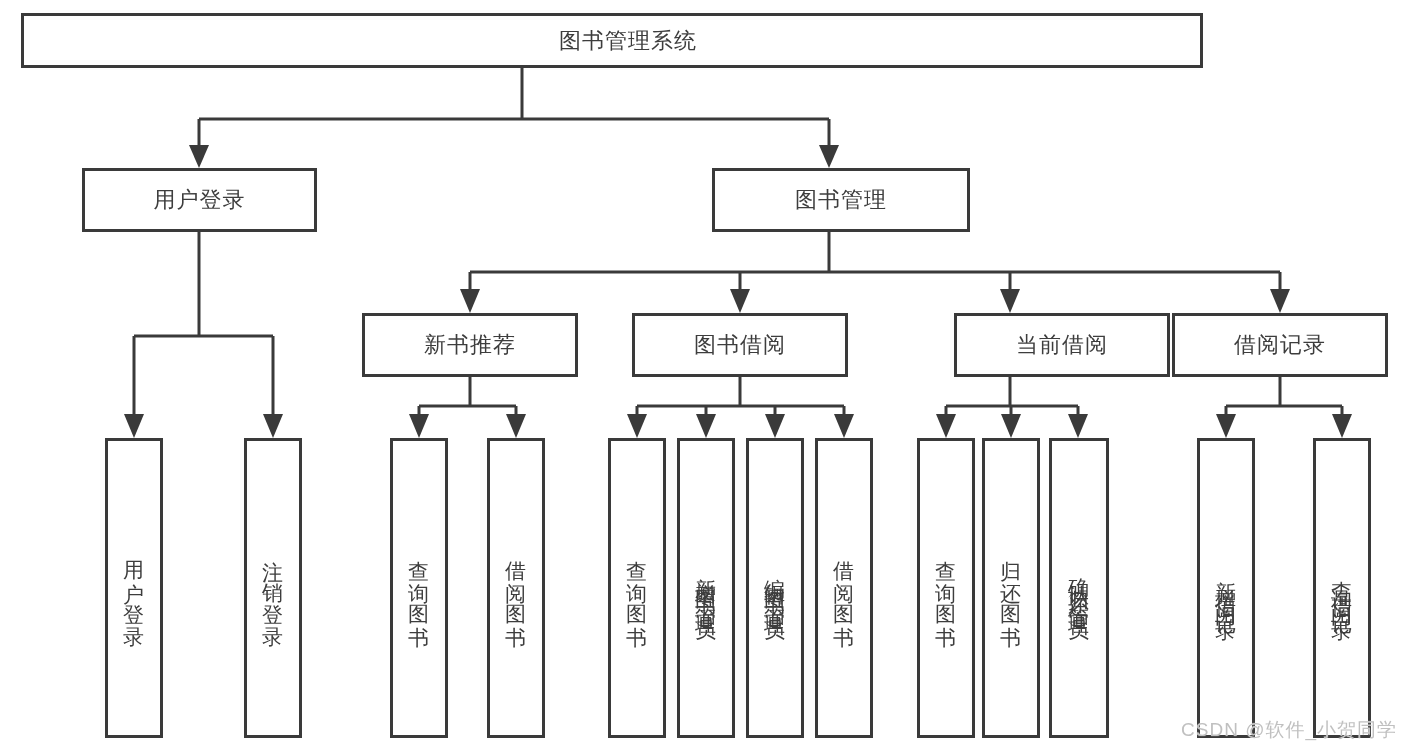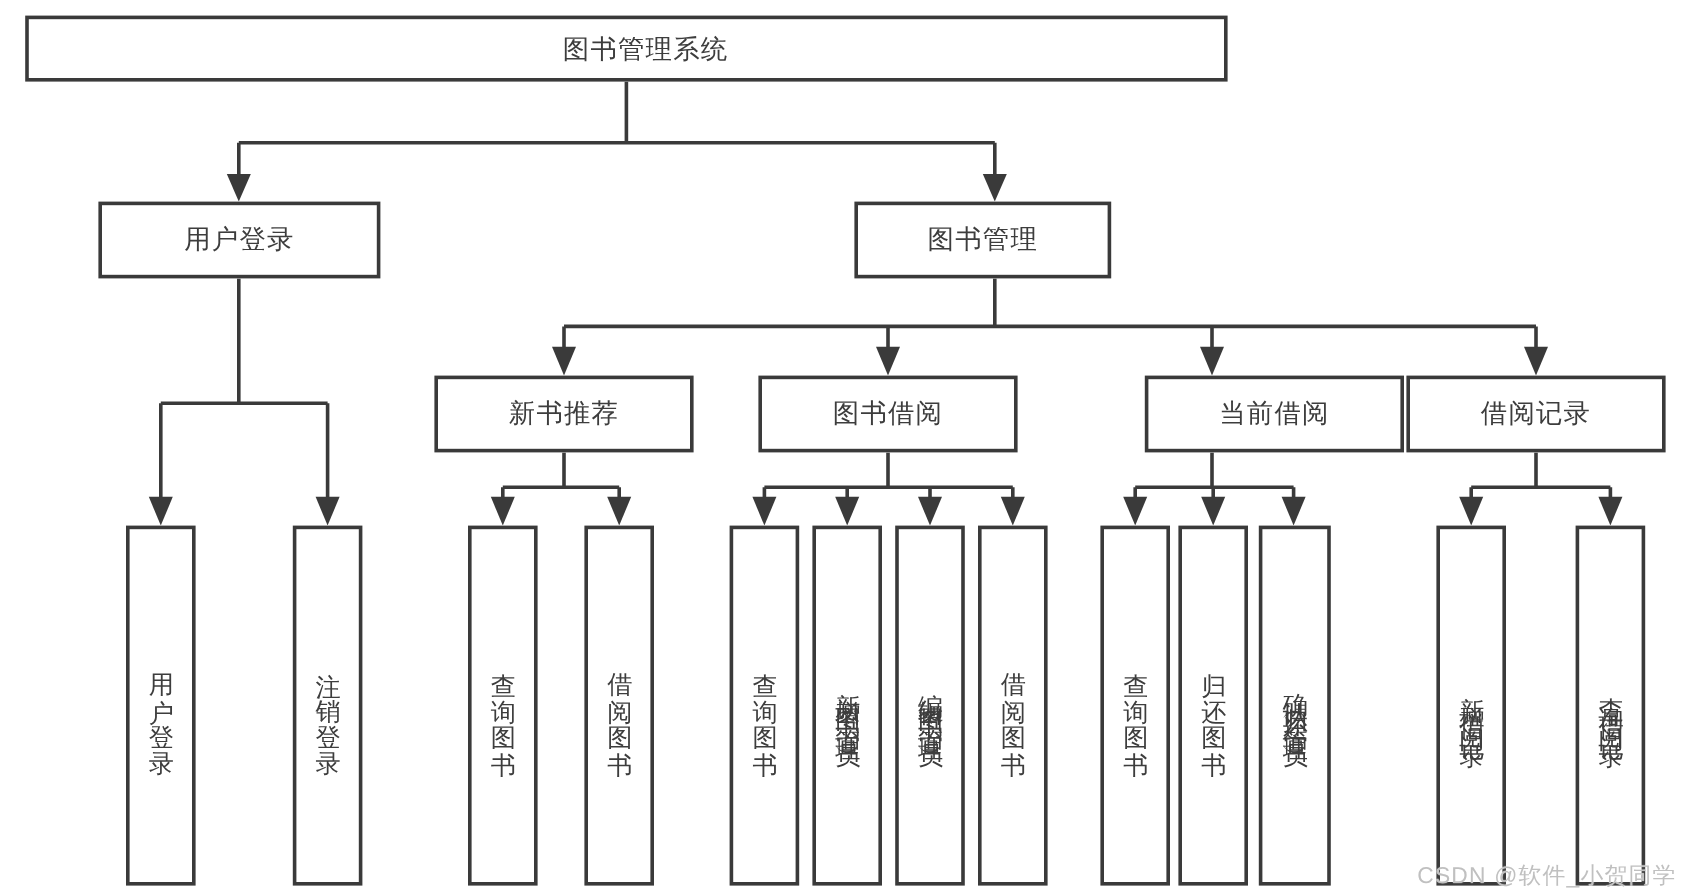--- a/index.html
+++ b/index.html
@@ -126,24 +126,24 @@
       <polygon class="head" points="1068,414 1088,414 1078,438"></polygon>
     </g>
 
     <g>
       <path class="wire" d="M1280,377 L1280,406 M1226,406 L1342,406 M1226,406 L1226,415 M1342,406 L1342,415"></path>
       <polygon class="head" points="1216,414 1236,414 1226,438"></polygon>
       <polygon class="head" points="1332,414 1352,414 1342,438"></polygon>
     </g>
   </svg>
 
-  <div class="node" style="left:21px; top:13px; width:1002px; height:55px;padding-left:32px;">图书管理系统</div>
+  <div class="node" style="left:21px; top:13px; width:1182px; height:55px;padding-left:32px;">图书管理系统</div>
 
   <div class="node" style="left:82px; top:168px; width:235px; height:64px;">用户登录</div>
-  <div class="node" style="left:712px; top:168px; width:214px; height:64px;">图书管理</div>
+  <div class="node" style="left:712px; top:168px; width:258px; height:64px;">图书管理</div>
 
   <div class="node" style="left:362px; top:313px; width:216px; height:64px;">新书推荐</div>
   <div class="node" style="left:632px; top:313px; width:216px; height:64px;">图书借阅</div>
   <div class="node" style="left:954px; top:313px; width:216px; height:64px;">当前借阅</div>
   <div class="node" style="left:1172px; top:313px; width:216px; height:64px;">借阅记录</div>
 
   <div class="node leaf" style="left:105px;">
     <span class="vtext">用户登录</span>
   </div>
   <div class="node leaf" style="left:244px;">

